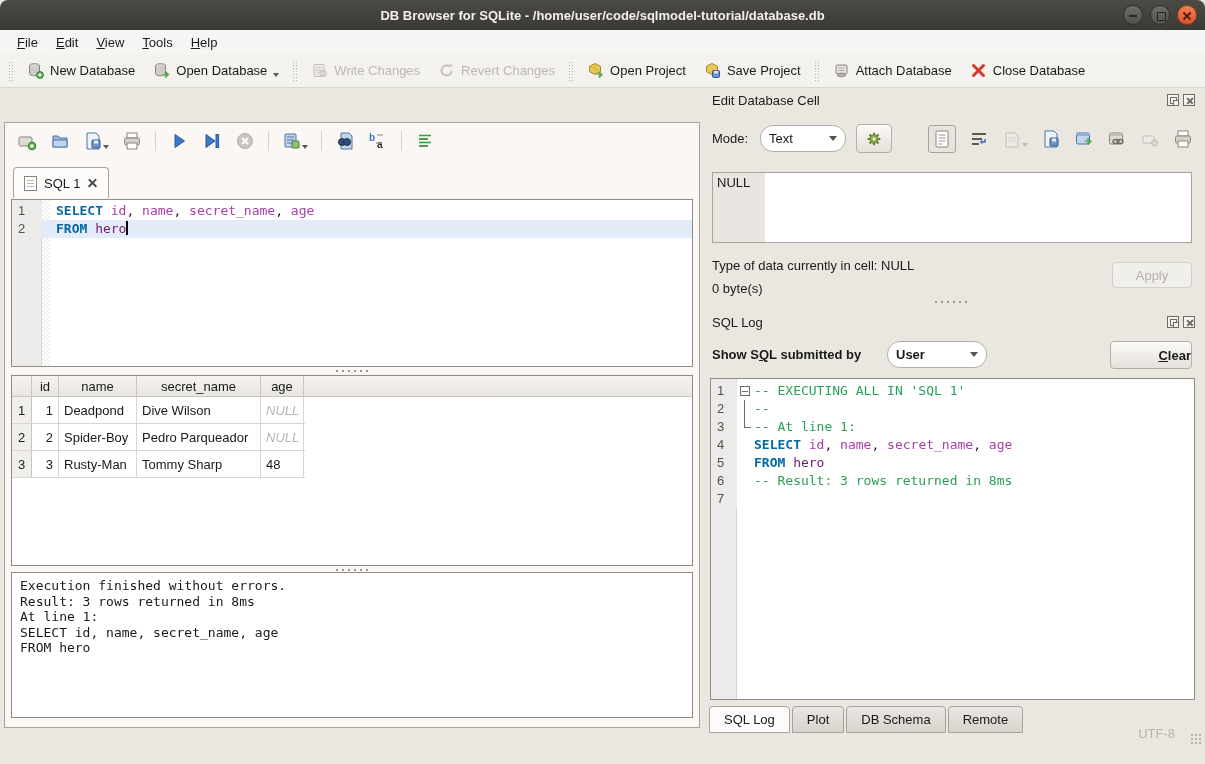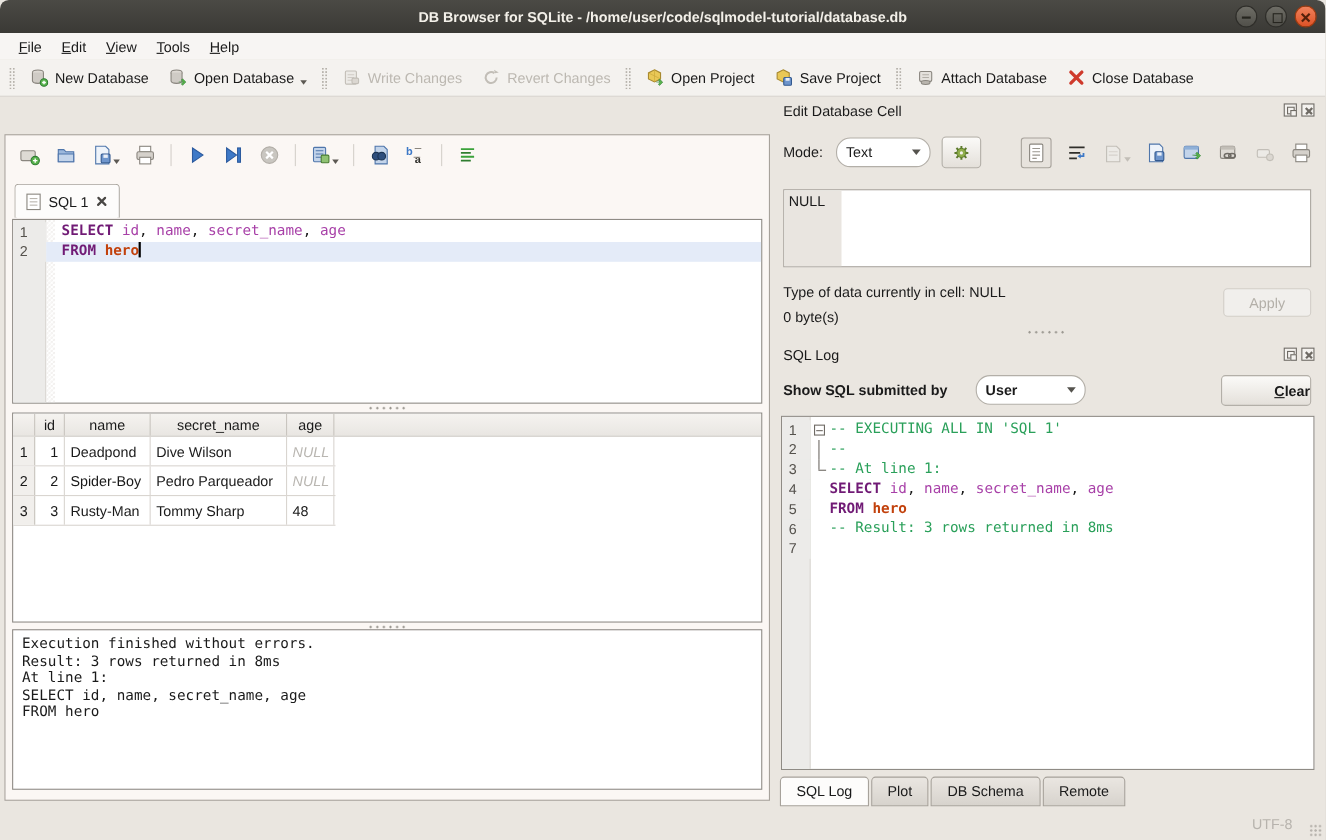--- a/index.html
+++ b/index.html
@@ -72,23 +72,23 @@
                 background-image:linear-gradient(45deg,#f2f0ee 25%,transparent 25%,transparent 75%,#f2f0ee 75%),
                                  linear-gradient(45deg,#f2f0ee 25%,transparent 25%,transparent 75%,#f2f0ee 75%);
                 background-size:4px 4px; background-position:0 0,2px 2px; }
   .ed-lines { position:absolute; left:0; right:0; top:2px; }
   .ed-line { display:flex; height:18px; line-height:18px; }
   .ed-line .lnum { width:30px; flex:none; background:#ecebe9; color:#55524d; padding-left:6px;
                    font-family:"Liberation Sans", sans-serif; }
   .ed-line .lpad { width:8px; flex:none; }
   .ed-line .lcontent { flex:1; padding-left:6px; white-space:pre; }
   .ed-line.cur .lcontent, .ed-line.cur .lpad { background:#e4ebf8; }
-  .tok-kw  { color:#701a75; font-weight:bold; }
+  .tok-kw  { color:#0369a1; font-weight:bold; }
   .tok-id  { color:#a840a8; }
-  .tok-tbl { color:#c2410c; font-weight:bold; }
+  .tok-tbl { color:#701a75; font-weight:normal; }
   .tok-pln { color:#1a1a1a; }
   .tok-cmt { color:#2aa05a; }
   .text-cursor { display:inline-block; width:1.5px; height:14px; background:#000; vertical-align:-2px; }
 
   .splitter { position:absolute; left:0; right:0; height:8px; display:flex; align-items:center; justify-content:center; }
   .dots { width:36px; height:4px;
           background-image:radial-gradient(circle,#9a968f 1px,transparent 1.2px); background-size:6px 4px; }
 
   
   .table-box { position:absolute; top:252px; left:6px; right:6px; height:191px; background:#fff;
@@ -164,21 +164,21 @@
   .fold[data-fold="mid"]::before { content:""; position:absolute; left:7px; top:0; bottom:0; width:1px; background:#6f6b65; }
   .fold[data-fold="end"]::before { content:""; position:absolute; left:7px; top:0; height:9px; width:1px; background:#6f6b65; }
   .fold[data-fold="end"]::after { content:""; position:absolute; left:7px; top:9px; width:7px; height:1px; background:#6f6b65; }
   .ltext { white-space:pre; }
 
   .bottom-tabs { position:absolute; top:616px; left:5px; display:flex; gap:2px; }
   .btab { height:27px; padding:0 14px; display:flex; align-items:center;
           background:linear-gradient(#eae6e1,#d7d3cd); border:1px solid #a7a29b; border-radius:4px 4px 0 0; }
   .btab.active { background:#fdfcfb; }
 
-  .statusbar { position:absolute; bottom:0; left:0; right:0; height:28px;padding-left:10px; }
+  .statusbar { position:absolute; bottom:16px; left:0; right:0; height:28px;padding-left:10px; }
   .encoding { position:absolute; right:30px; top:6px; color:#b7b3ad; }
   .grip { position:absolute; right:3px; bottom:3px; width:12px; height:12px;
           background-image:radial-gradient(circle,#b7b3ad 1px,transparent 1.2px); background-size:4px 4px; }
 </style>
 </head>
 <body>
 
 <div class="window">
 
   <div class="titlebar">

